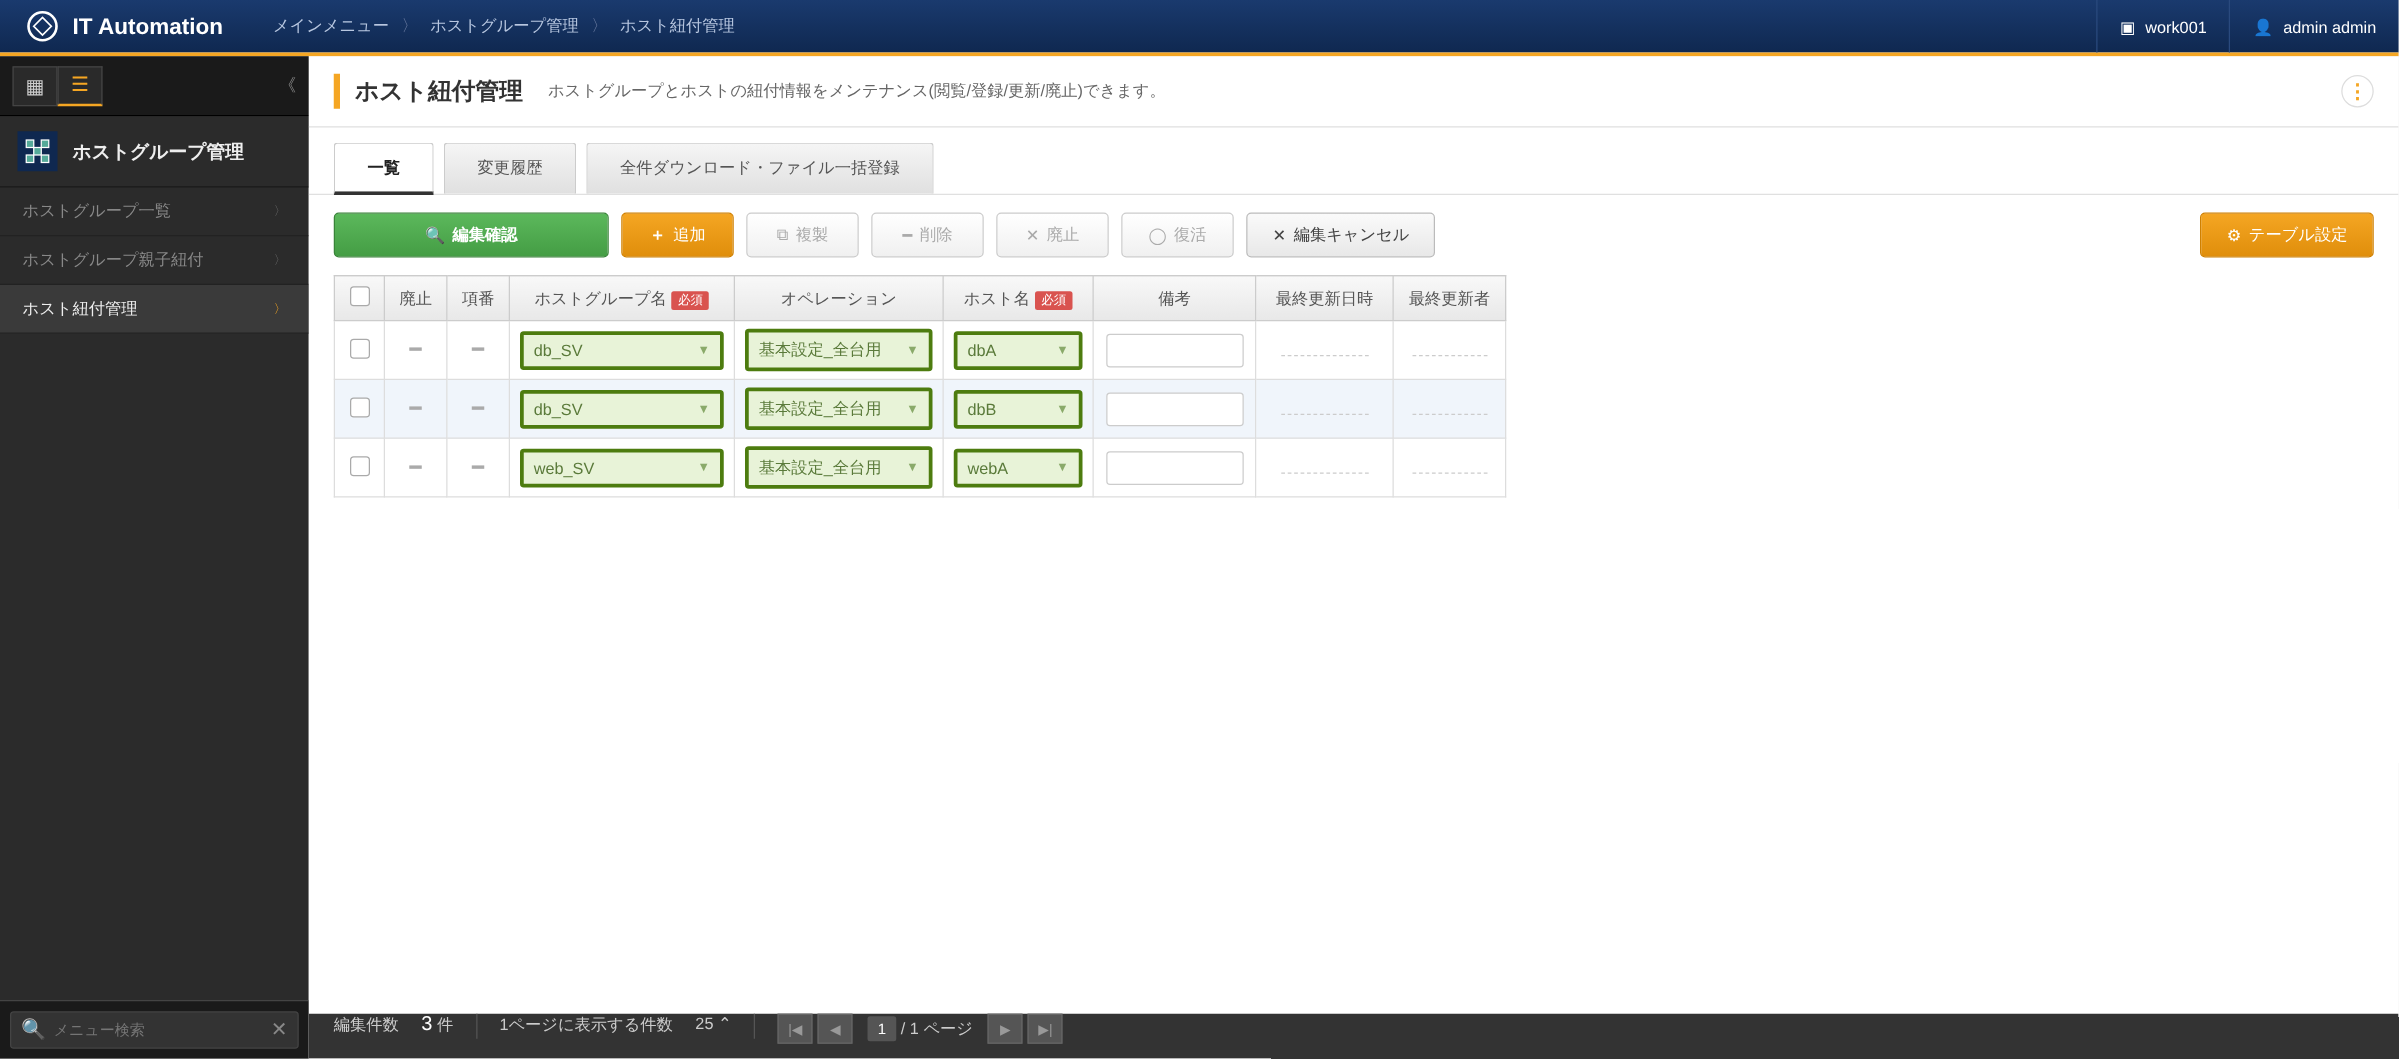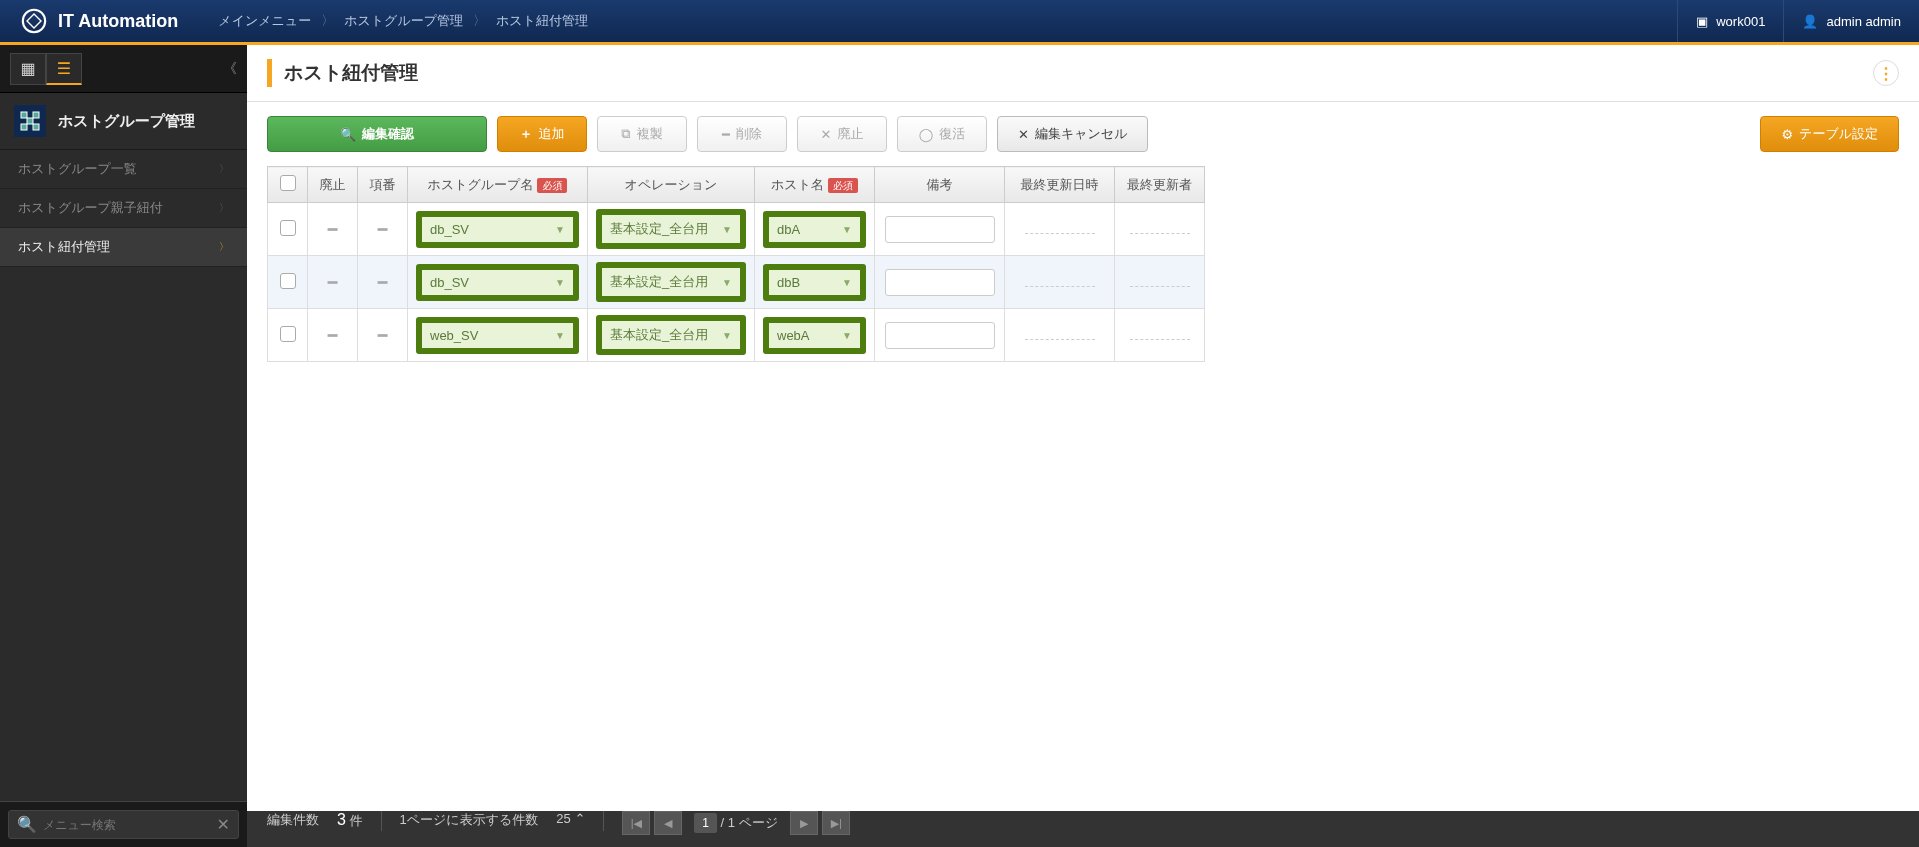--- a/index.html
+++ b/index.html
@@ -47,21 +47,21 @@
 .btn-dark{background:linear-gradient(#fafafa,#e8e8e8);border-color:#bbb;color:#444}
 .toolbar-right{margin-left:auto}
 .table-wrap{padding:0 20px;flex:1;overflow:auto}
 table{border-collapse:collapse;font-size:13px}
 th{background:linear-gradient(#f8f8f8,#e8e8e8);border:1px solid #ccc;padding:8px 10px;color:#555;font-weight:normal;white-space:nowrap}
 td{border:1px solid #ddd;padding:6px 8px;text-align:center;background:#fff}
 tr.odd td{background:#f0f5fb}
 .req-badge{background:#d9534f;color:#fff;font-size:10px;padding:2px 5px;border-radius:2px;margin-left:4px}
 .checkbox{width:16px;height:16px;border:1px solid #aaa;border-radius:3px;background:#fff;display:inline-block;cursor:pointer}
 .dash{color:#aaa;font-size:16px}
-.select{display:flex;align-items:center;justify-content:space-between;background:#e8f3d8;border:6px solid #4d7c0f;border-radius:3px;padding:5px 8px;color:#5a7a3a;font-size:13px;cursor:pointer;min-width:150px;text-align:right}
+.select{display:flex;align-items:center;justify-content:space-between;background:#e8f3d8;border:3px solid #4d7c0f;border-radius:3px;padding:5px 8px;color:#5a7a3a;font-size:13px;cursor:pointer;min-width:150px;text-align:right}
 .select .arrow{color:#8aaa6a;font-size:10px}
 .text-input{border:1px solid #ccc;border-radius:3px;padding:5px 8px;width:110px;font-size:13px}
 .dashline{border-top:1px dashed #ccc;height:1px;width:70px;display:inline-block}
 .footer{background:#333;color:#ccc;display:flex;align-items:flex-start;padding:0 20px;height:36px;font-size:13px;gap:18px}
 .footer .count{font-size:16px;color:#fff}
 .footer-sep{width:1px;height:20px;background:#555}
 .pager{display:flex;gap:4px;align-items:center}
 .pager-btn{width:28px;height:24px;background:#555;border:1px solid #666;display:flex;align-items:center;justify-content:center;cursor:pointer;color:#999;font-size:11px}
 .page-num{background:#555;color:#fff;padding:3px 8px;border-radius:2px;font-size:12px}
 .col-check{width:40px}
@@ -148,25 +148,31 @@
           <input placeholder="メニュー検索" style="">
           <span style="color:#888;cursor:pointer">✕</span>
         </div>
       </div>
     </div>
 
     <div class="content">
       <div class="page-header">
         <div class="page-header-bar"></div>
         <div class="page-title">ホスト紐付管理</div>
+        <div class="page-desc">ホストグループとホストの紐付情報をメンテナンス(閲覧/登録/更新/廃止)できます。</div>
         <div class="page-menu">
             <span>⋮</span>
           </div>
       </div>
 
+      <div class="tabs">
+        <div class="tab active">一覧</div>
+        <div class="tab">変更履歴</div>
+        <div class="tab">全件ダウンロード・ファイル一括登録</div>
+      </div>
 
       <div class="toolbar">
         <div class="btn btn-green">
           <span>🔍</span>
           <span>編集確認</span>
         </div>
         <div class="btn btn-orange">
           <span style="font-weight:bold">＋</span>
           <span>追加</span>
         </div>

